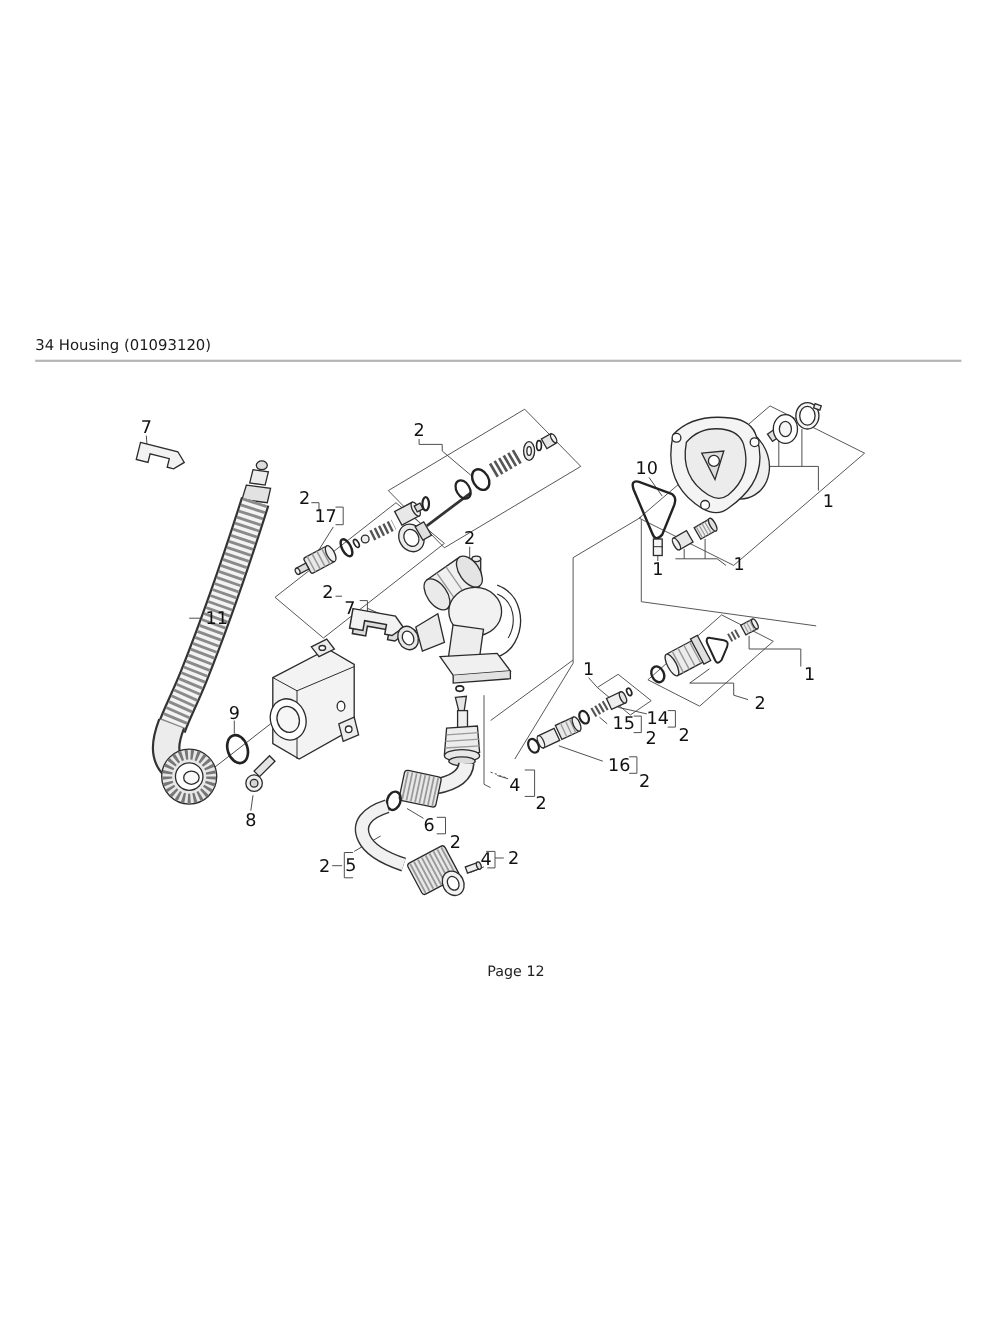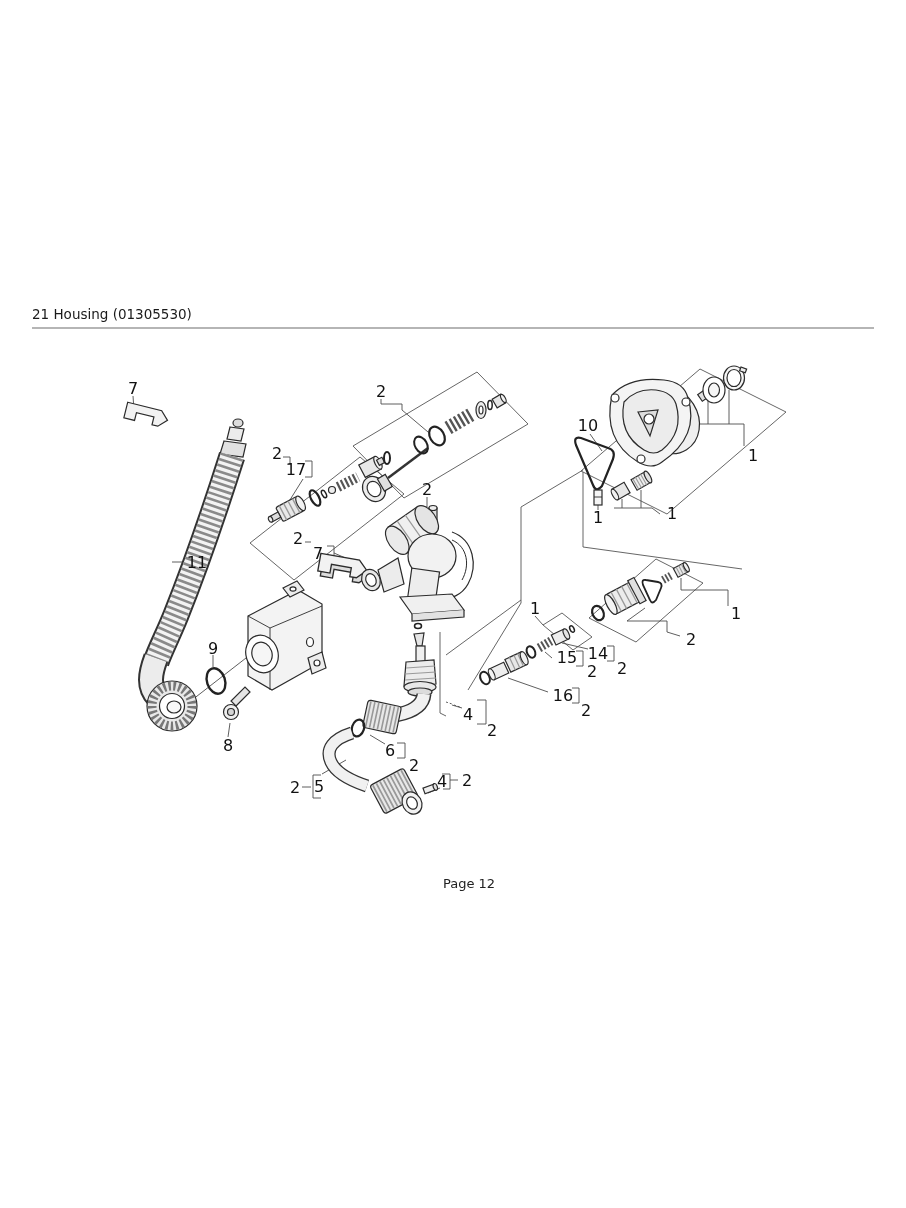--- a/index.html
+++ b/index.html
@@ -17,21 +17,21 @@
   .box{stroke:#555;stroke-width:0.9;fill:none;}
   .pt{stroke:#2b2b2b;stroke-width:1.2;}
   .oring{fill:none;stroke:#222;}
 </style>
 </head>
 <body>
 
 <div class="page">
 
   <div class="header">
-    <span>21 Housing (01305530)</span>
+    <span>34 Housing (01093120)</span>
   </div>
 
   <svg width="906" height="1208" viewBox="0 0 906 1208">
 
     <g>
       <path class="box" d="M353,446 L477,372 L528,424 L404,498 Z"></path>
       <path class="box" d="M250,543 L360,457 L404,494 L294,580 Z"></path>
       <path class="box" d="M581,471 L700,369 L786,412 L667,514 Z"></path>
       <path class="box" d="M583,470 L521,507 L521,603 L468,690"></path>
       <path class="box" d="M521,600 L446,655"></path>

